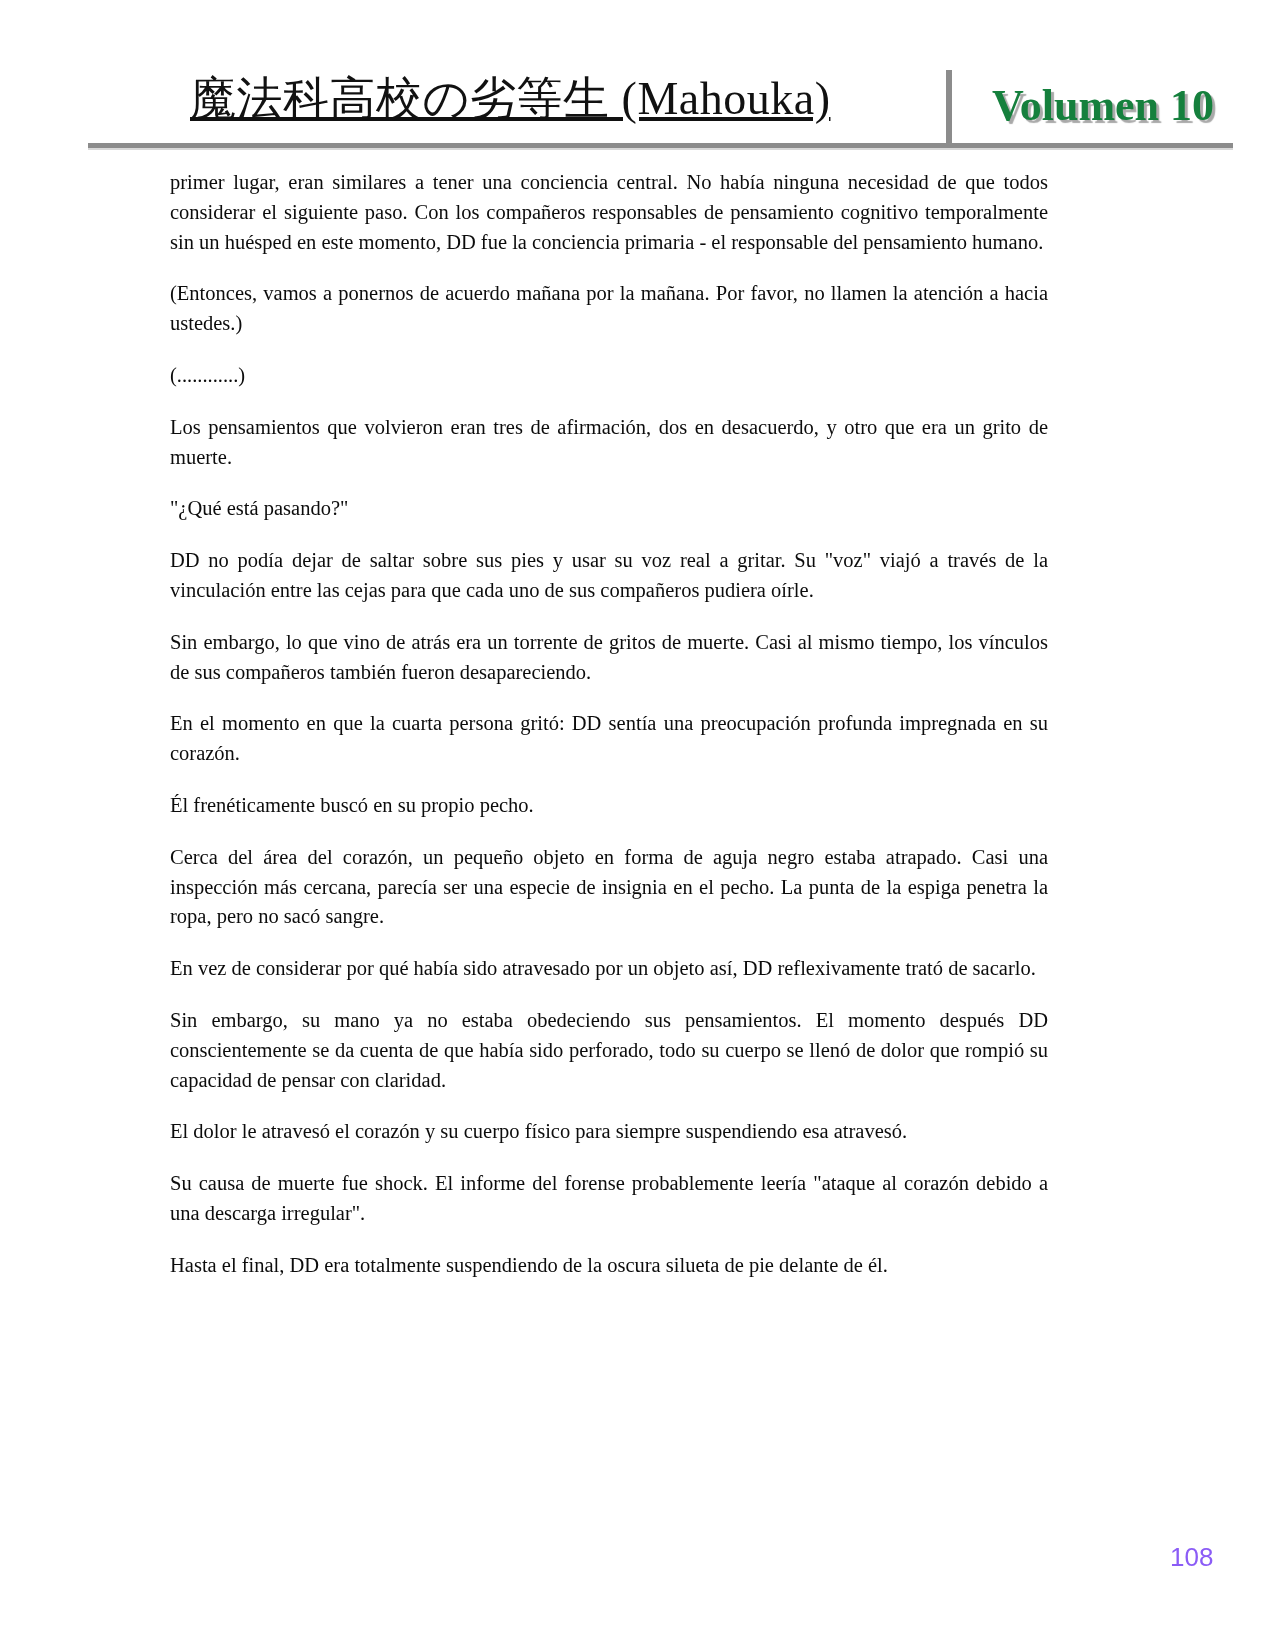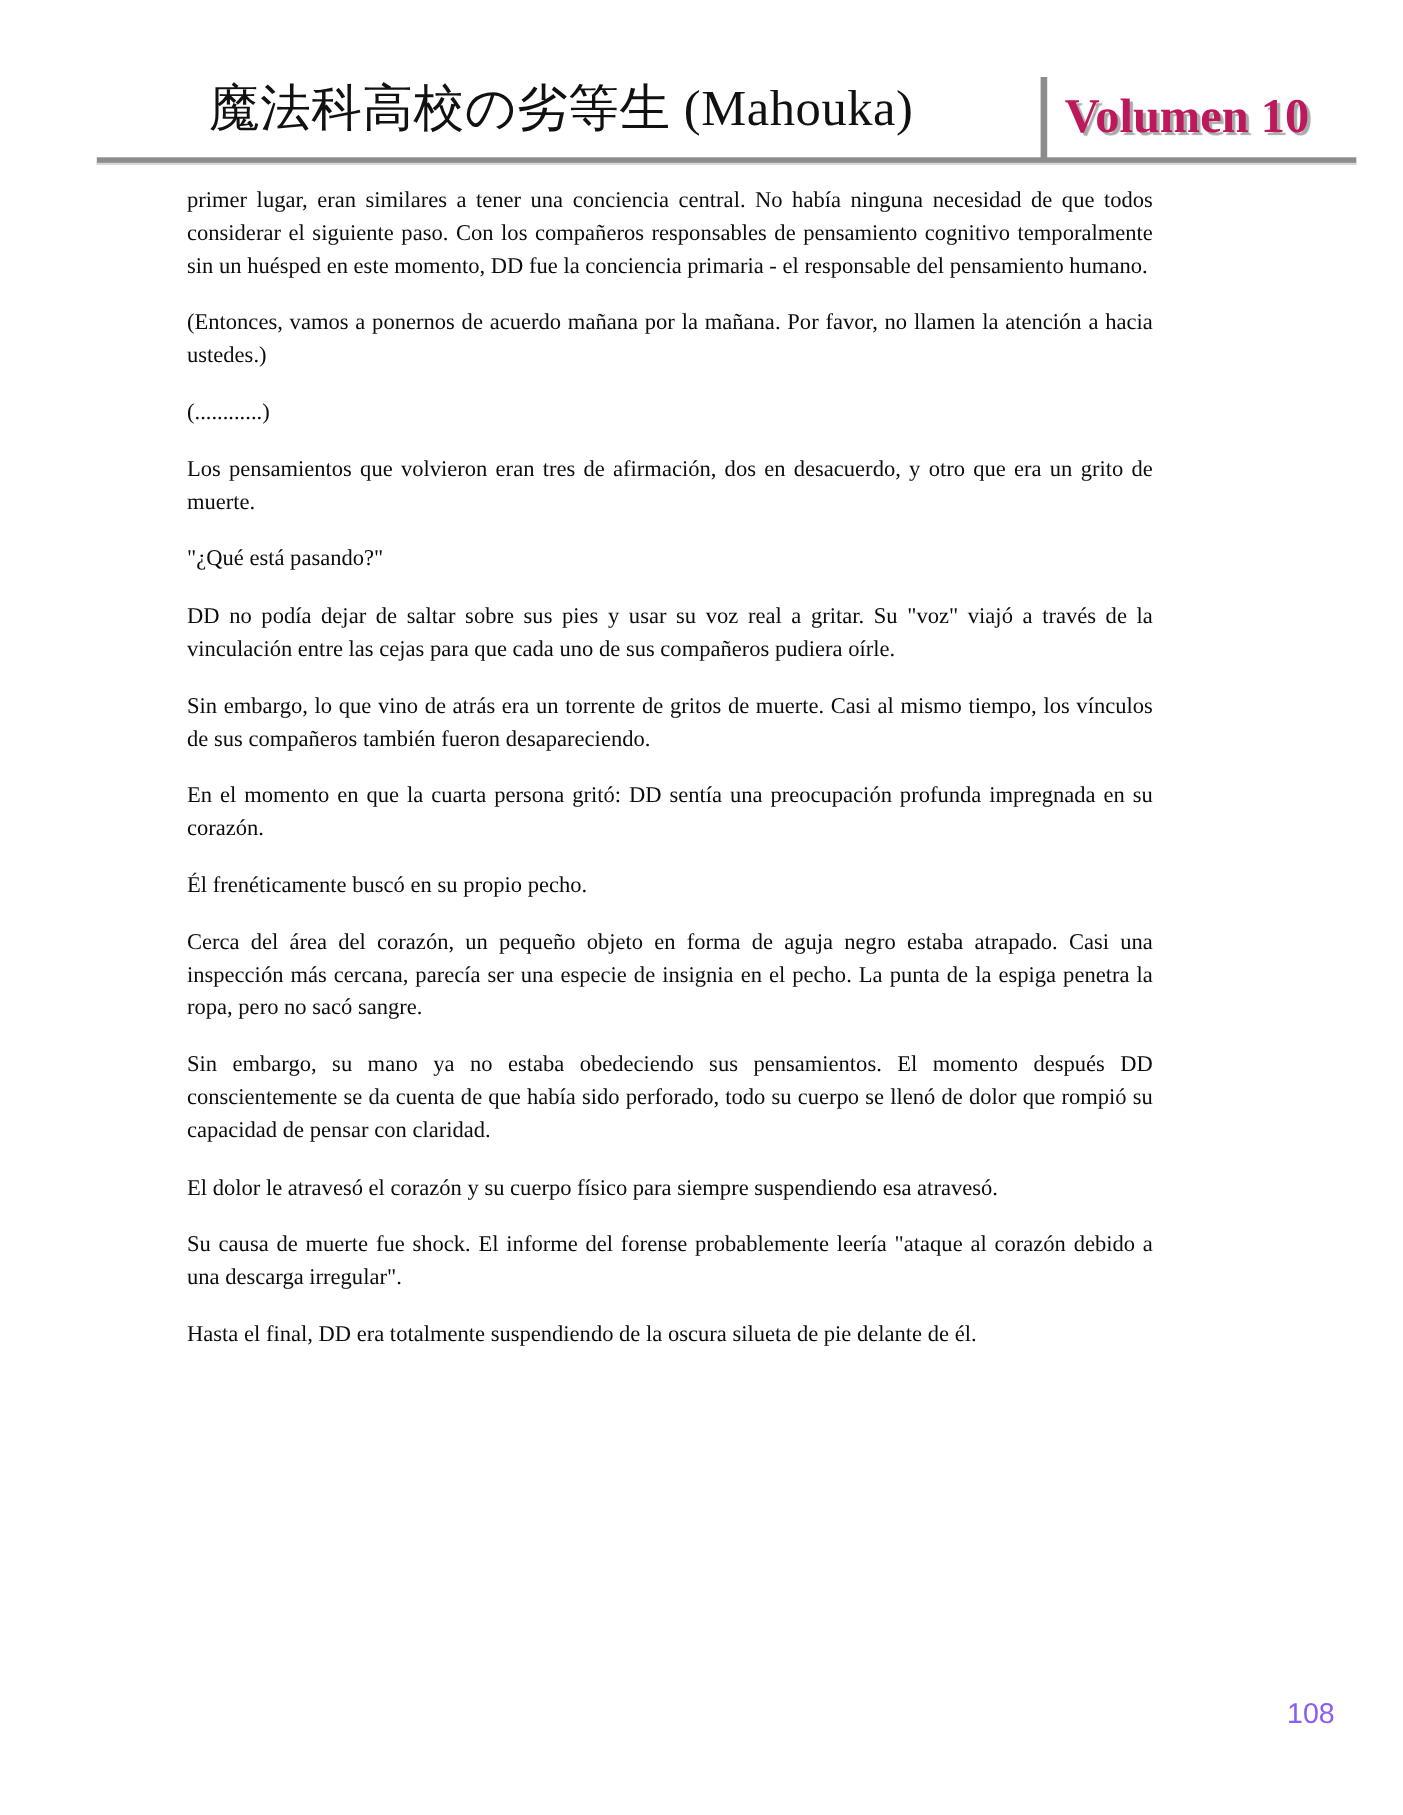--- a/index.html
+++ b/index.html
@@ -16,20 +16,21 @@
   
   .doc-title {
     position: absolute;
     left: 190px;
     top: 74px;
     font-size: 46px;
     line-height: 1.1;
     color: #111111;
     white-space: nowrap;
     letter-spacing: 0.5px;
+    text-decoration: underline;
   }
   .v-divider {
     position: absolute;
     left: 946px;
     top: 70px;
     width: 6px;
     height: 79px;
     background: #8c8c8c;
   }
   .volume-title {
@@ -76,35 +77,36 @@
   }
 </style>
 </head>
 <body>
 
 <div class="page">
 
   <div>
     <div class="doc-title">魔法科高校の劣等生 (Mahouka)</div>
     <div class="v-divider" style="background: rgb(140, 140, 140);"></div>
-    <div class="volume-title" style="color: #be185d;">Volumen 10</div>
+    <div class="volume-title" style="color: #15803d; margin-left: 24px;">Volumen 10</div>
     <div class="h-rule" style="background: rgb(140, 140, 140);"></div>
   </div>
 
   <div class="body-text">
     <p>primer lugar, eran similares a tener una conciencia central. No había ninguna necesidad de que todos considerar el siguiente paso. Con los compañeros responsables de pensamiento cognitivo temporalmente sin un huésped en este momento, DD fue la conciencia primaria - el responsable del pensamiento humano.</p>
     <p>(Entonces, vamos a ponernos de acuerdo mañana por la mañana. Por favor, no llamen la atención a hacia ustedes.)</p>
     <p>(............)</p>
     <p>Los pensamientos que volvieron eran tres de afirmación, dos en desacuerdo, y otro que era un grito de muerte.</p>
     <p>"¿Qué está pasando?"</p>
     <p>DD no podía dejar de saltar sobre sus pies y usar su voz real a gritar. Su "voz" viajó a través de la vinculación entre las cejas para que cada uno de sus compañeros pudiera oírle.</p>
     <p>Sin embargo, lo que vino de atrás era un torrente de gritos de muerte. Casi al mismo tiempo, los vínculos de sus compañeros también fueron desapareciendo.</p>
     <p>En el momento en que la cuarta persona gritó: DD sentía una preocupación profunda impregnada en su corazón.</p>
     <p>Él frenéticamente buscó en su propio pecho.</p>
     <p>Cerca del área del corazón, un pequeño objeto en forma de aguja negro estaba atrapado. Casi una inspección más cercana, parecía ser una especie de insignia en el pecho. La punta de la espiga penetra la ropa, pero no sacó sangre.</p>
+    <p>En vez de considerar por qué había sido atravesado por un objeto así, DD reflexivamente trató de sacarlo.</p>
     <p>Sin embargo, su mano ya no estaba obedeciendo sus pensamientos. El momento después DD conscientemente se da cuenta de que había sido perforado, todo su cuerpo se llenó de dolor que rompió su capacidad de pensar con claridad.</p>
     <p>El dolor le atravesó el corazón y su cuerpo físico para siempre suspendiendo esa atravesó.</p>
     <p>Su causa de muerte fue shock. El informe del forense probablemente leería "ataque al corazón debido a una descarga irregular".</p>
     <p>Hasta el final, DD era totalmente suspendiendo de la oscura silueta de pie delante de él.</p>
   </div>
 
   <div class="page-number" style="color: #8b5cf6;">108</div>
 
 </div>
 

